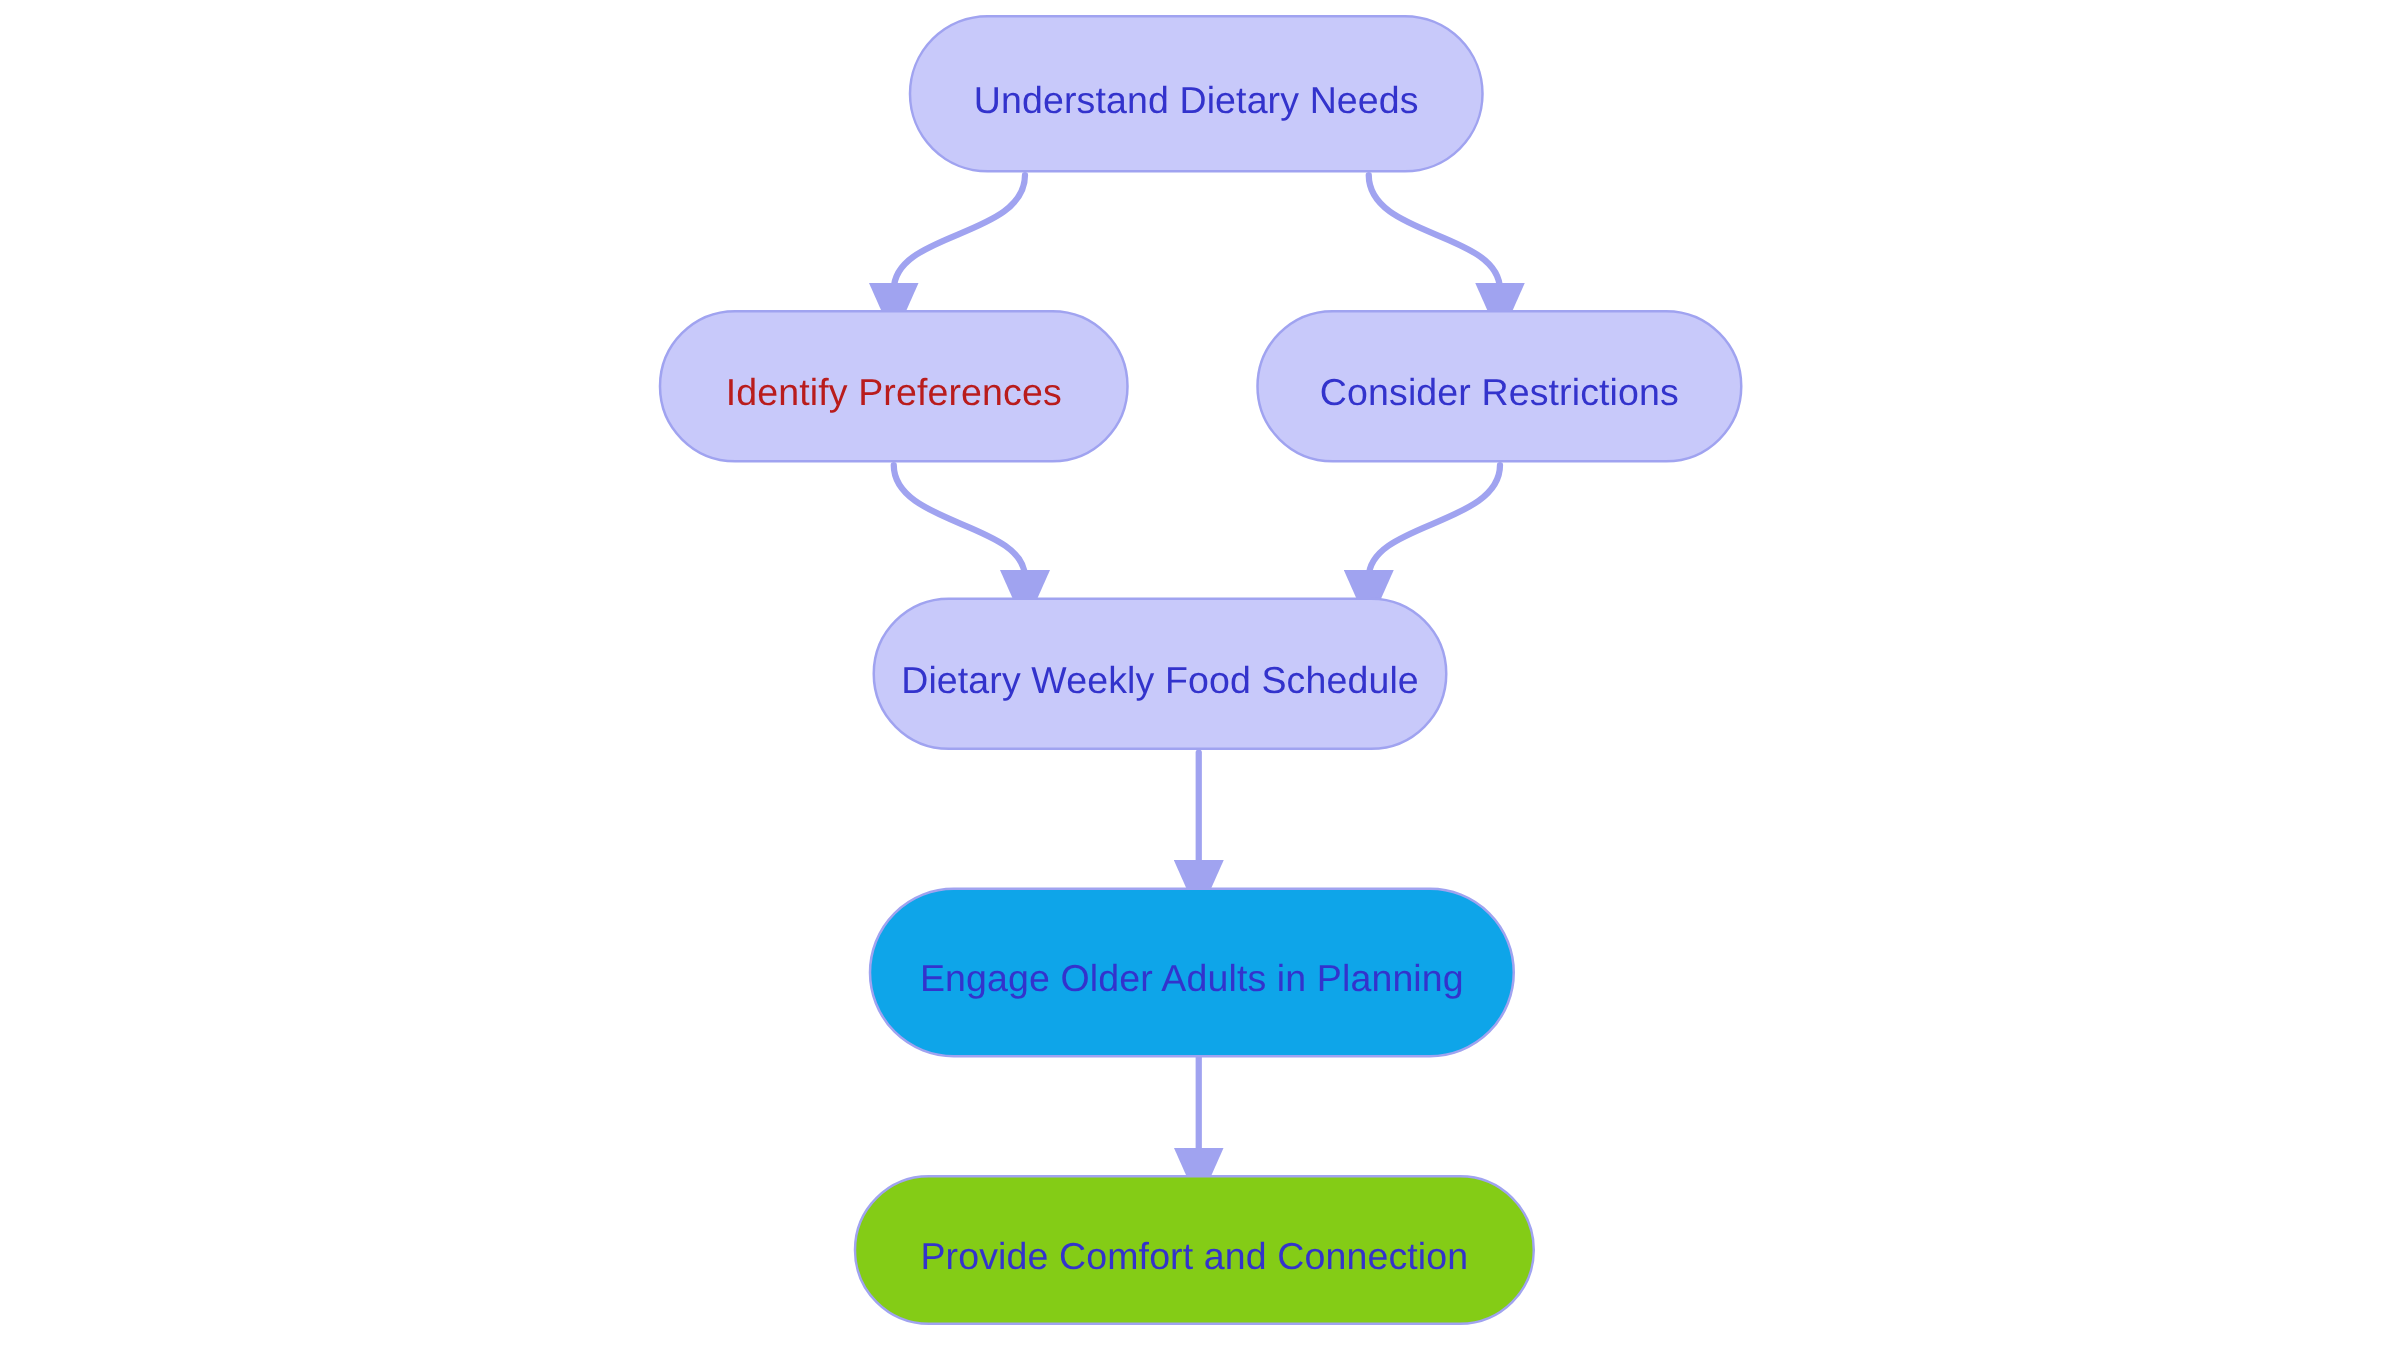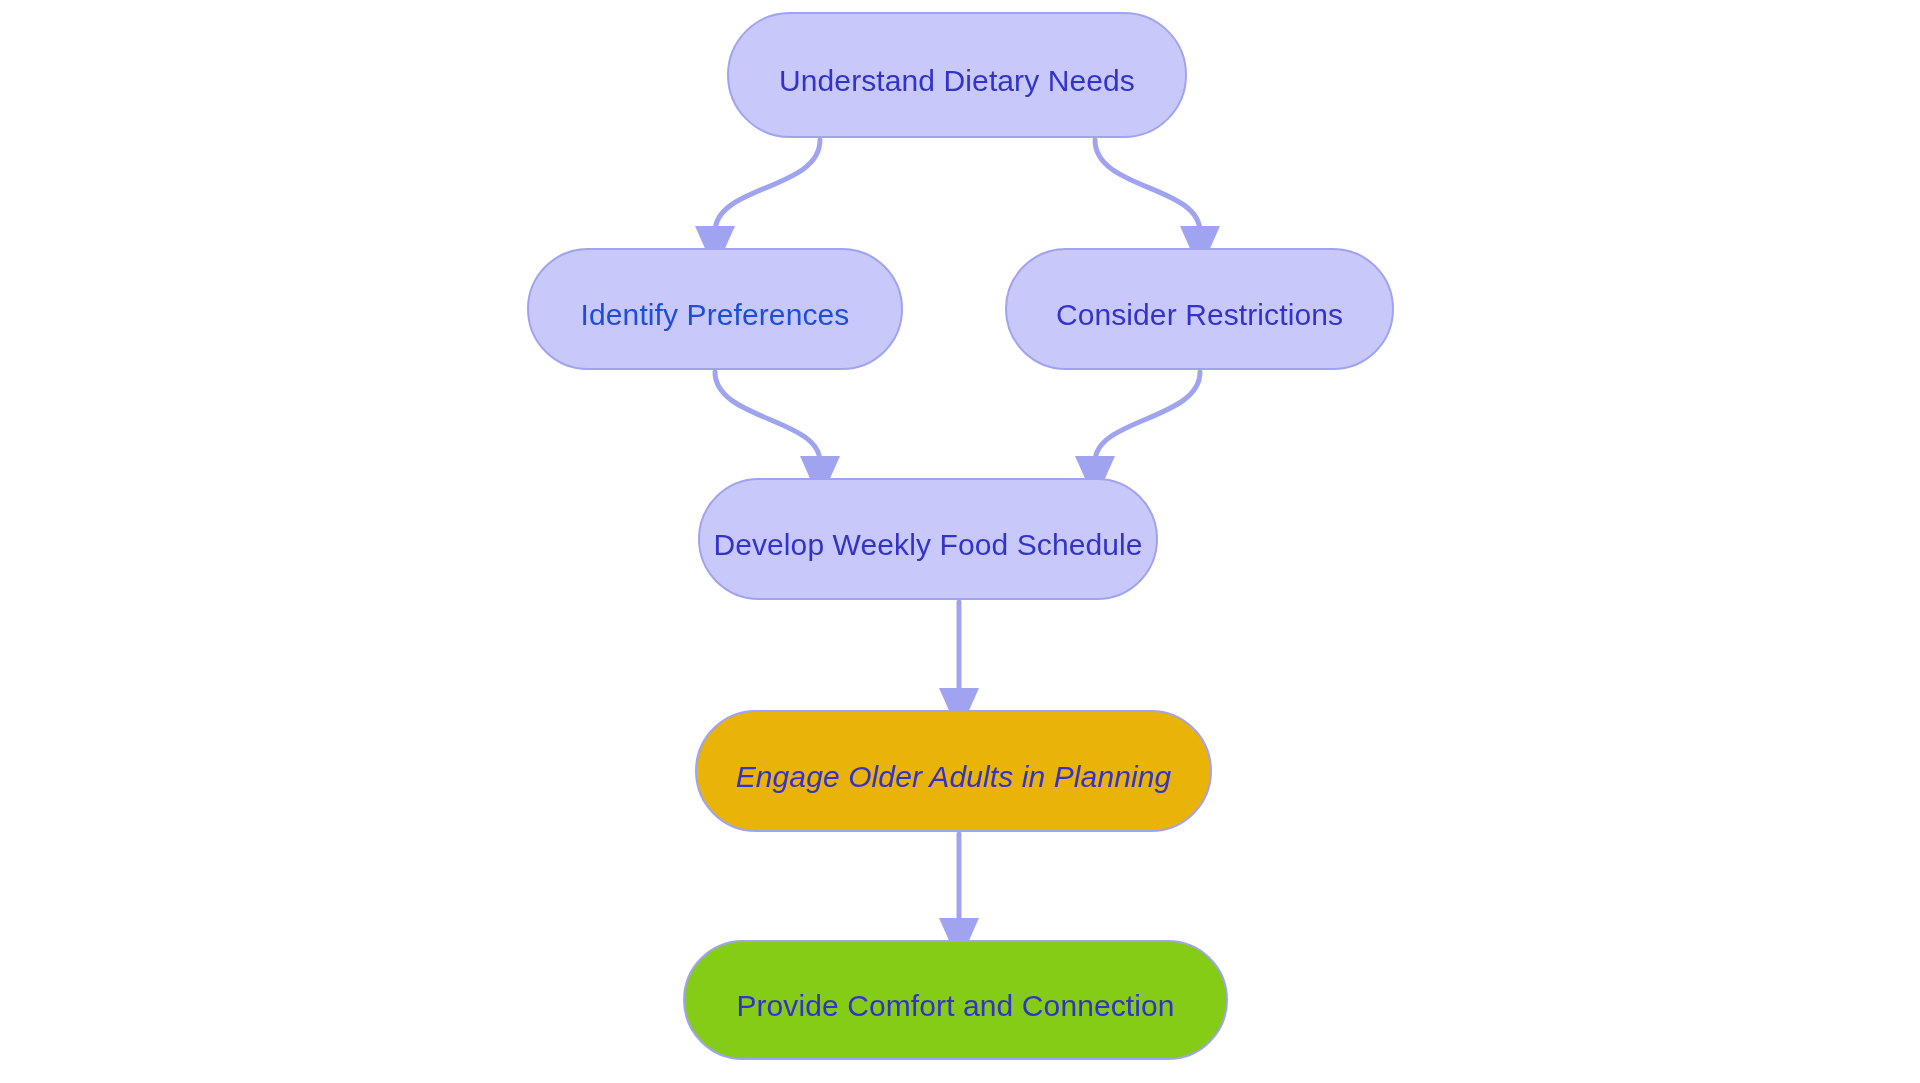--- a/index.html
+++ b/index.html
@@ -74,32 +74,32 @@
     <path class="flow-edge" fill="none" stroke="#a0a3f0" stroke-width="5" stroke-linecap="round" marker-end="url(#arrowhead)" d="M 959 602 L 959 694"></path>
 
     <path class="flow-edge" fill="none" stroke="#a0a3f0" stroke-width="5" stroke-linecap="round" marker-end="url(#arrowhead)" d="M 959 834 L 959 924"></path>
   </svg>
 
   <div class="flow-node" style="left: 727px; top: 12px; width: 460px; height: 126px; background: rgb(200, 201, 250); border-color: rgb(160, 163, 240);">
     <span class="flow-node-label" style="color: rgb(51, 51, 204);">Understand Dietary Needs</span>
   </div>
 
   <div class="flow-node" style="left: 527px; top: 248px; width: 376px; height: 122px; background: rgb(200, 201, 250); border-color: rgb(160, 163, 240);">
-    <span class="flow-node-label" style="color: #1d4ed8; text-align: center;">Identify Preferences</span>
+    <span class="flow-node-label" style="color: #b91c1c; text-align: center;">Identify Preferences</span>
   </div>
 
   <div class="flow-node" style="left: 1005px; top: 248px; width: 389px; height: 122px; background: rgb(200, 201, 250); border-color: rgb(160, 163, 240);">
     <span class="flow-node-label" style="color: rgb(51, 51, 204); text-align: center;">Consider Restrictions</span>
   </div>
 
   <div class="flow-node" style="left: 698px; top: 478px; width: 460px; height: 122px; background: rgb(200, 201, 250); border-color: rgb(160, 163, 240);">
-    <span class="flow-node-label" style="color: rgb(51, 51, 204);">Develop Weekly Food Schedule</span>
+    <span class="flow-node-label" style="color: rgb(51, 51, 204);">Dietary Weekly Food Schedule</span>
   </div>
 
-  <div class="flow-node" style="left: 695px; top: 710px; width: 517px; height: 122px; background: #eab308; border-color: rgb(160, 163, 240); font-style: italic;">
+  <div class="flow-node" style="left: 695px; top: 710px; width: 517px; height: 136px; background: #0ea5e9; border-color: rgb(160, 163, 240);">
     <span class="flow-node-label" style="color: rgb(51, 51, 204);">Engage Older Adults in Planning</span>
   </div>
 
   <div class="flow-node" style="left: 683px; top: 940px; width: 545px; height: 120px; background: #84cc16; border-color: rgb(160, 163, 240);">
     <span class="flow-node-label" style="color: rgb(51, 51, 204);">Provide Comfort and Connection</span>
   </div>
 
 </div>
 
 </body></html>

